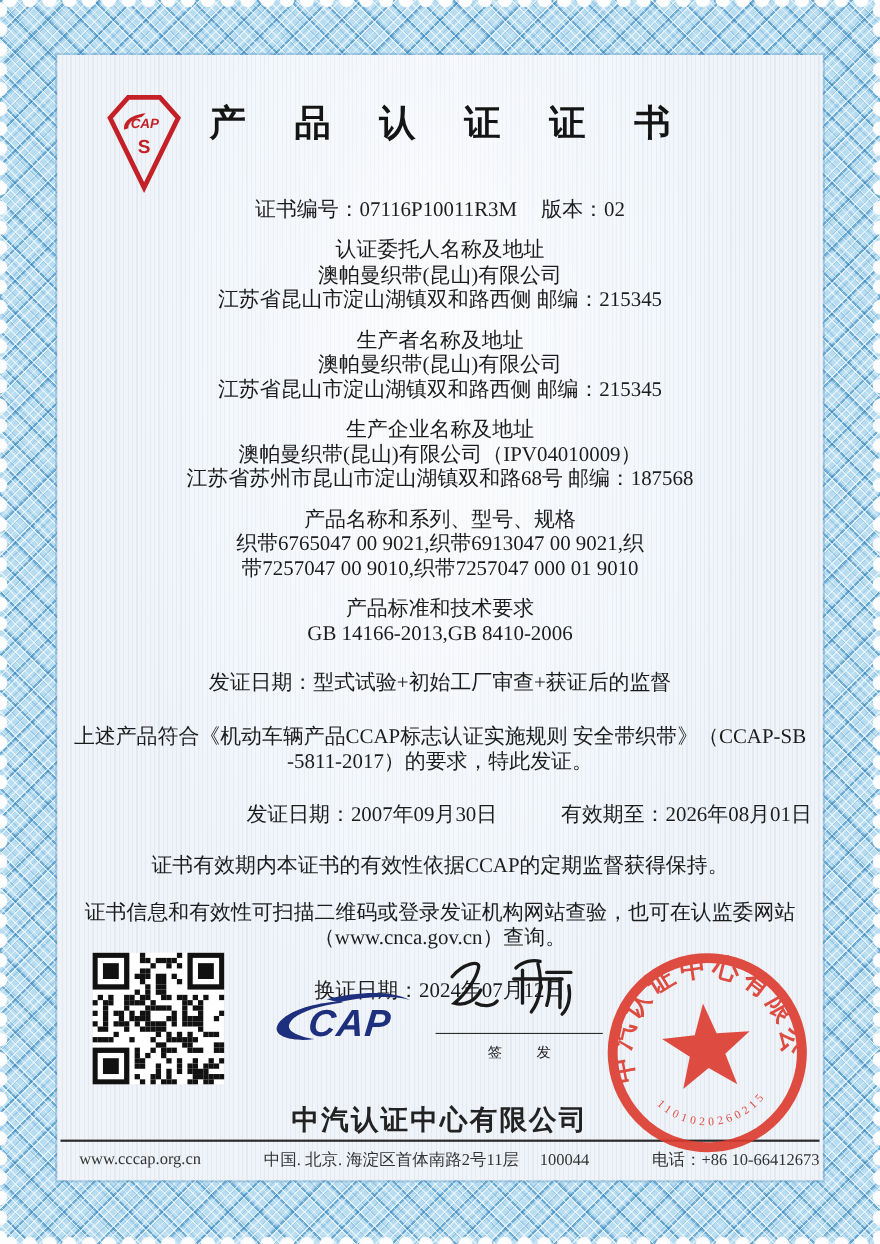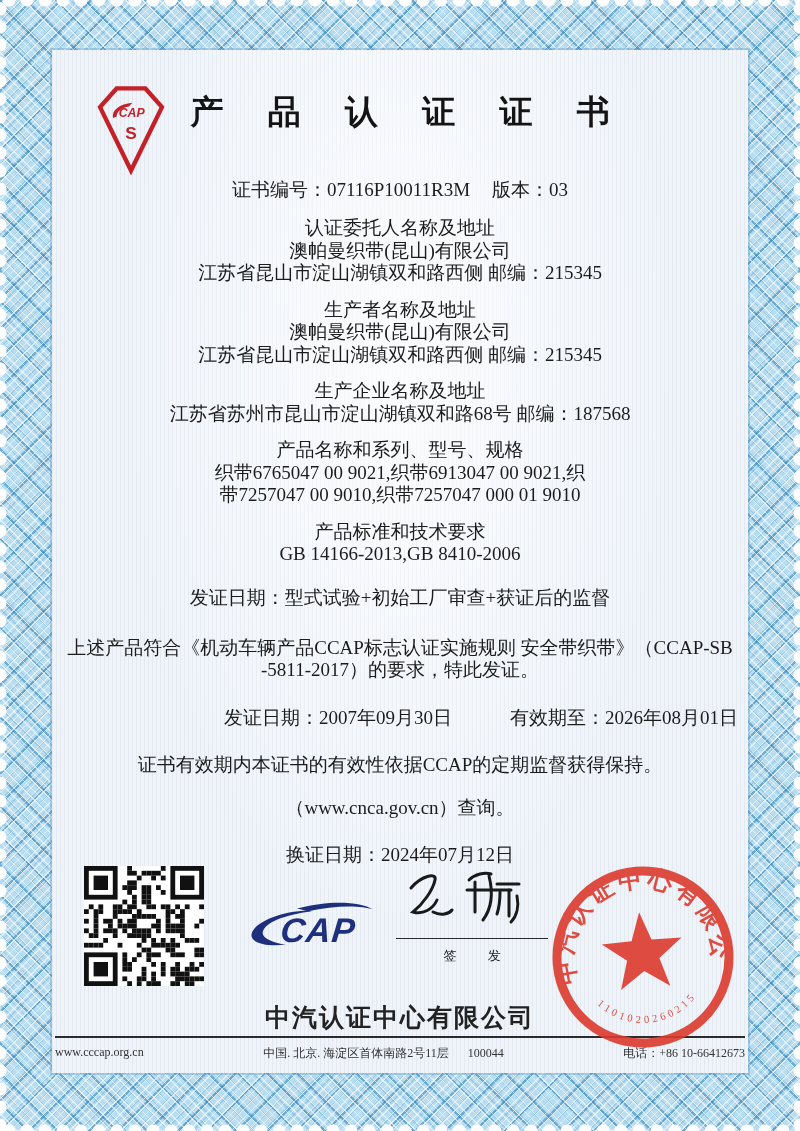--- a/index.html
+++ b/index.html
@@ -52,22 +52,22 @@
   .diamond-logo{left:95px;top:82px;width:72px;height:95px;}
   .qr{left:84px;top:866px;width:120px;height:120px;}
   .ccap-logo{left:236px;top:896px;width:148px;height:62px;}
   .sig{left:396px;top:860px;width:152px;text-align:center;}
   .sig .sig-line{border-top:1.6px solid #2a2a2a;margin-top:2px;}
   .sig .sig-label{margin-top:8px;font-size:13px;letter-spacing:14px;text-indent:14px;color:#222;}
   .seal{left:548px;top:862px;width:190px;height:190px;z-index:8;opacity:0.9;transform:rotate(-5deg);}
   .issuer{left:0;right:0;top:1001px;text-align:center;z-index:7;
     font-family:"Liberation Sans",sans-serif;font-size:25px;font-weight:600;letter-spacing:2px;color:#222;}
   .rule{left:55px;right:55px;top:1036px;border-top:2px solid #2b2b2b;z-index:6;}
-  .footer{left:55px;right:55px;top:1045px;display:flex;justify-content:space-between;align-items:flex-start;
-    font-size:12px;color:#333;z-index:6;}
+  .footer{left:72px;right:55px;top:1045px;display:flex;justify-content:space-between;align-items:center;
+    font-size:15px;color:#333;z-index:6;}
   .footer .addr .pc{display:inline-block;margin-left:19px;}
 </style>
 </head>
 <body>
 
 <div class="cert">
   <div class="edge edge-top"></div>
   <div class="edge edge-bottom"></div>
   <div class="edge edge-left"></div>
   <div class="edge edge-right"></div>
@@ -77,37 +77,38 @@
     <polygon points="30,8 70,8 93,34 50,122 7,34" fill="none" stroke="#c32127" stroke-width="6" stroke-linejoin="miter"></polygon>
     <path d="M25,49 C23,38 34,30 52,28 L47,33 C38,34 30,40 30,47 Z" fill="#c32127"></path>
     <text x="33" y="47" font-size="17" font-style="italic" font-weight="bold" fill="#c32127" font-family="Liberation Sans, sans-serif">CAP</text>
     <text x="50" y="78" font-size="24" font-weight="bold" fill="#c32127" text-anchor="middle" font-family="Liberation Sans, sans-serif">S</text>
   </svg>
 
   <div class="content">
     <div class="title">产 品 认 证 证 书</div>
 
     <div class="certno">
-      <span>证书编号：</span><span>07116P10011R3M</span><span class="gap"></span><span>版本：</span><span>03</span>
+      <span>证书编号：</span><span>07116P10011R3M</span><span class="gap"></span><span>版本：</span><span>02</span>
     </div>
 
     <div class="sec">
       <div class="line">认证委托人名称及地址</div>
       <div class="line">澳帕曼织带(昆山)有限公司</div>
       <div class="line">江苏省昆山市淀山湖镇双和路西侧 邮编：215345</div>
     </div>
 
     <div class="sec">
       <div class="line">生产者名称及地址</div>
       <div class="line">澳帕曼织带(昆山)有限公司</div>
       <div class="line">江苏省昆山市淀山湖镇双和路西侧 邮编：215345</div>
     </div>
 
     <div class="sec">
       <div class="line">生产企业名称及地址</div>
+      <div class="line">澳帕曼织带(昆山)有限公司（IPV04010009）</div>
       <div class="line">江苏省苏州市昆山市淀山湖镇双和路68号 邮编：187568</div>
     </div>
 
     <div class="sec">
       <div class="line">产品名称和系列、型号、规格</div>
       <div class="line">织带6765047 00 9021,织带6913047 00 9021,织</div>
       <div class="line">带7257047 00 9010,织带7257047 000 01 9010</div>
     </div>
 
     <div class="sec">
@@ -123,20 +124,21 @@
     </div>
 
     <div class="dates">
       <span><span>发证日期：</span><span>2007年09月30日</span></span>
       <span><span>有效期至：</span><span>2026年08月01日</span></span>
     </div>
 
     <div class="maint">证书有效期内本证书的有效性依据CCAP的定期监督获得保持。</div>
 
     <div class="verify">
+      <div class="line">证书信息和有效性可扫描二维码或登录发证机构网站查验，也可在认监委网站</div>
       <div class="line">（www.cnca.gov.cn）查询。</div>
     </div>
 
     <div class="renew">
       <span>换证日期：</span><span>2024年07月12日</span>
     </div>
   </div>
 
   <div class="abs qr">
     <svg viewBox="0 0 120 120" width="120" height="120">

